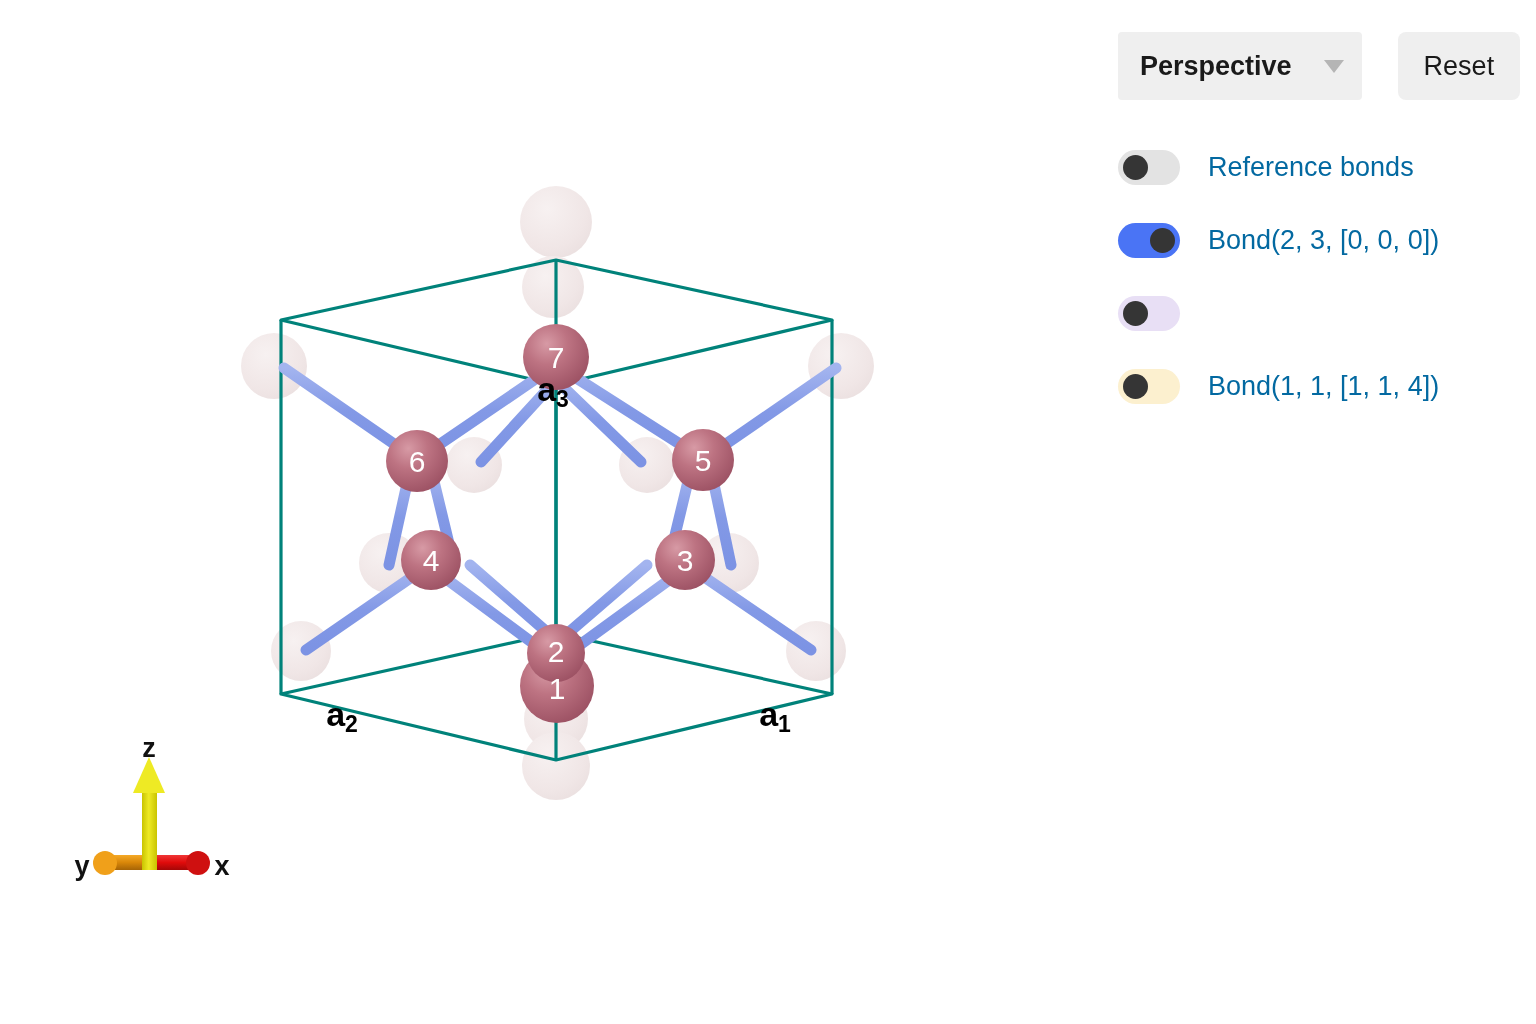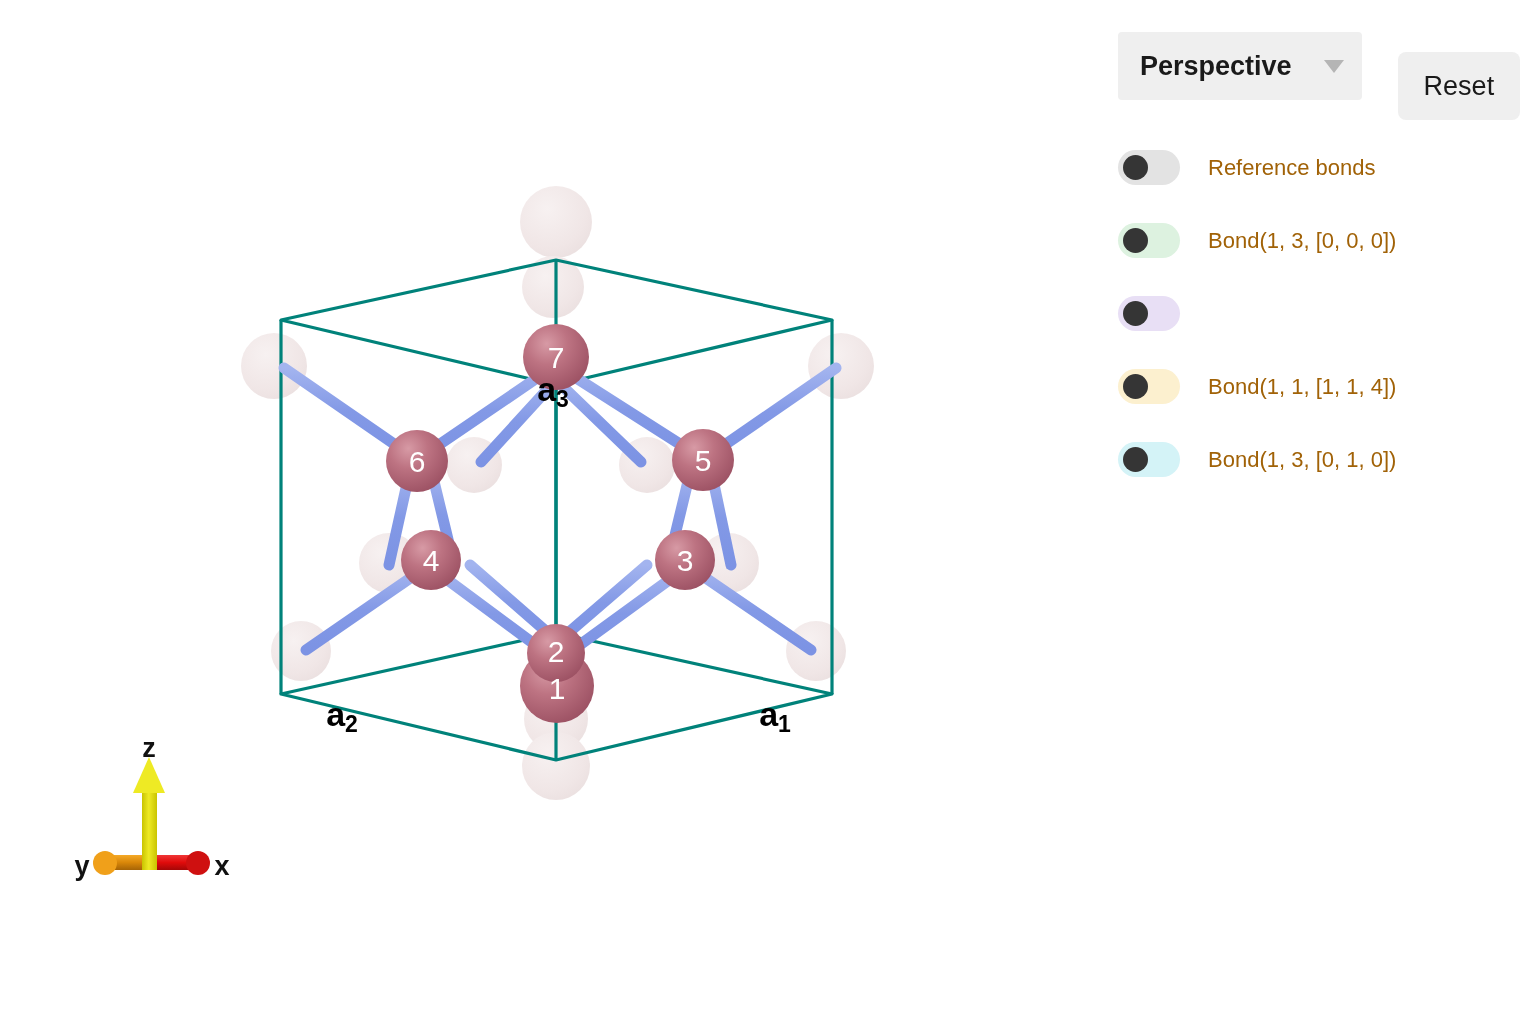--- a/index.html
+++ b/index.html
@@ -114,21 +114,20 @@
     border-left: 10px solid transparent;
     border-right: 10px solid transparent;
     border-top: 13px solid #b5b5b5;
     display: block;
     flex: none;
   }
   #reset-button {
     padding: 0 26px;
     border-radius: 8px;
     justify-content: center;
-    margin-top: 20px;
   }
 
   #legend {
     position: absolute;
     left: 28px;
     top: 131px;
     width: 410px;
   }
   .legend-row {
     display: flex;
@@ -154,22 +153,22 @@
     height: 25px;
     border-radius: 50%;
     background: #353535;
   }
   .toggle.on .knob {
     left: auto;
     right: 5px;
   }
   .legend-label {
     font-family: "Liberation Sans", sans-serif;
-    font-size: 22px;
-    color: #a16207;
+    font-size: 27px;
+    color: #0369a1;
     white-space: nowrap;
     line-height: 1;
   }
 </style>
 </head>
 <body>
 
 <div id="viewer">
 
   <svg id="scene-svg" viewBox="0 0 1090 1024" xmlns="http://www.w3.org/2000/svg">
@@ -339,36 +338,30 @@
   </div>
 
   <div id="legend">
       <div class="legend-row">
         <div class="toggle" style="background: rgb(227, 227, 227);">
           <div class="knob"></div>
         </div>
         <span class="legend-label">Reference bonds</span>
       </div>
       <div class="legend-row">
-        <div class="toggle" style="background: rgb(221, 242, 224);">
+        <div class="toggle on" style="background: rgb(74, 116, 245);">
           <div class="knob"></div>
         </div>
-        <span class="legend-label">Bond(1, 3, [0, 0, 0])</span>
+        <span class="legend-label">Bond(2, 3, [0, 0, 0])</span>
       </div>
       <div class="legend-row">
         <div class="toggle" style="background: rgb(232, 223, 245);">
           <div class="knob"></div>
         </div>
       </div>
       <div class="legend-row">
         <div class="toggle" style="background: rgb(252, 240, 207);">
           <div class="knob"></div>
         </div>
         <span class="legend-label">Bond(1, 1, [1, 1, 4])</span>
       </div>
-      <div class="legend-row">
-        <div class="toggle" style="background: rgb(212, 243, 247);">
-          <div class="knob"></div>
-        </div>
-        <span class="legend-label">Bond(1, 3, [0, 1, 0])</span>
-      </div>
     </div>
 </div>
 
 </body></html>

